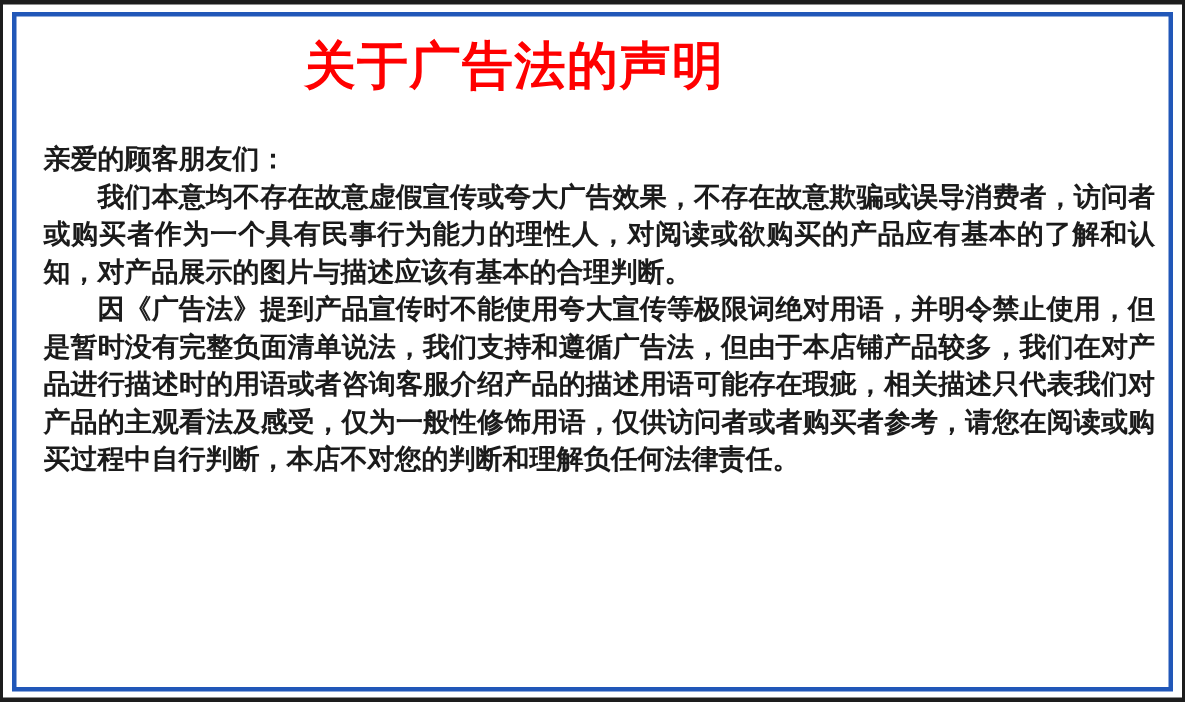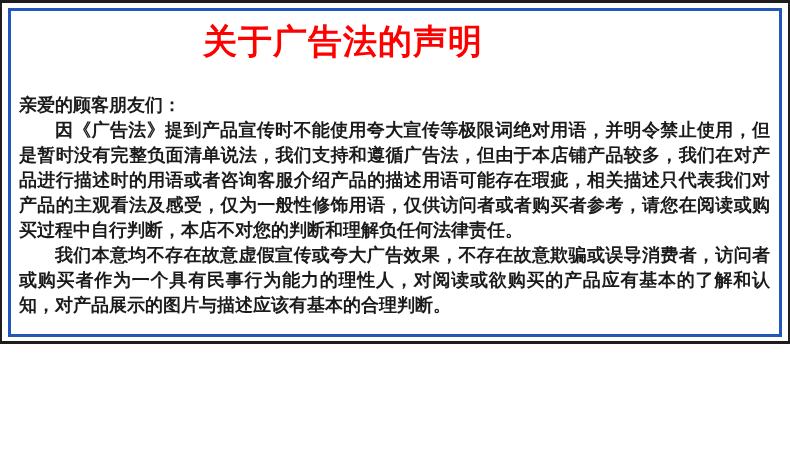--- a/index.html
+++ b/index.html
@@ -9,27 +9,26 @@
   }
   body {
     width: 790px;
     height: 468px;
     overflow: hidden;
     font-family: "Liberation Sans", "DejaVu Sans", sans-serif;
   }
   .frame {
     box-sizing: border-box;
     width: 790px;
-    height: 344px;
+    height: 468px;
     border-style: solid;
     border-color: #1d1d1d;
     border-width: 3px 2px 3px 2px;
     background: #ffffff;
     position: relative;
-    font-family: Liberation Mono, monospace;
   }
   .panel {
     position: absolute;
     top: 5px;
     left: 6px;
     right: 6px;
     bottom: 4px;
     border: 3px solid #2157b8;
     background: #ffffff;
     overflow: hidden;
@@ -38,21 +37,21 @@
     margin: 14px 0 0 0;
     padding-right: 104px;
     text-align: center;
     font-size: 34px;
     line-height: 1.15;
     font-weight: 700;
     color: #ff0000;
     letter-spacing: 1px;
   }
   .content {
-    margin: 30px 9px 0 8px;
+    margin: 30px 9px 0 18px;
     font-size: 18px;
     line-height: 25px;
     font-weight: 700;
     color: #1b1b1b;
     text-align: justify;
   }
   .content p {
     margin: 0;
     padding: 0;
   }
@@ -61,17 +60,17 @@
   }
 </style>
 </head>
 <body>
 
 <div class="frame" style="border-color: rgb(29, 29, 29);">
   <div class="panel" style="border-color: rgb(33, 87, 184);">
     <h1 class="title" style="color: rgb(255, 0, 0);">关于广告法的声明</h1>
     <div class="content" style="color: rgb(27, 27, 27);">
       <p class="greeting">亲爱的顾客朋友们：</p>
+      <p class="para">我们本意均不存在故意虚假宣传或夸大广告效果，不存在故意欺骗或误导消费者，访问者或购买者作为一个具有民事行为能力的理性人，对阅读或欲购买的产品应有基本的了解和认知，对产品展示的图片与描述应该有基本的合理判断。</p>
       <p class="para">因《广告法》提到产品宣传时不能使用夸大宣传等极限词绝对用语，并明令禁止使用，但是暂时没有完整负面清单说法，我们支持和遵循广告法，但由于本店铺产品较多，我们在对产品进行描述时的用语或者咨询客服介绍产品的描述用语可能存在瑕疵，相关描述只代表我们对产品的主观看法及感受，仅为一般性修饰用语，仅供访问者或者购买者参考，请您在阅读或购买过程中自行判断，本店不对您的判断和理解负任何法律责任。</p>
-      <p class="para">我们本意均不存在故意虚假宣传或夸大广告效果，不存在故意欺骗或误导消费者，访问者或购买者作为一个具有民事行为能力的理性人，对阅读或欲购买的产品应有基本的了解和认知，对产品展示的图片与描述应该有基本的合理判断。</p>
     </div>
   </div>
 </div>
 
 </body></html>

